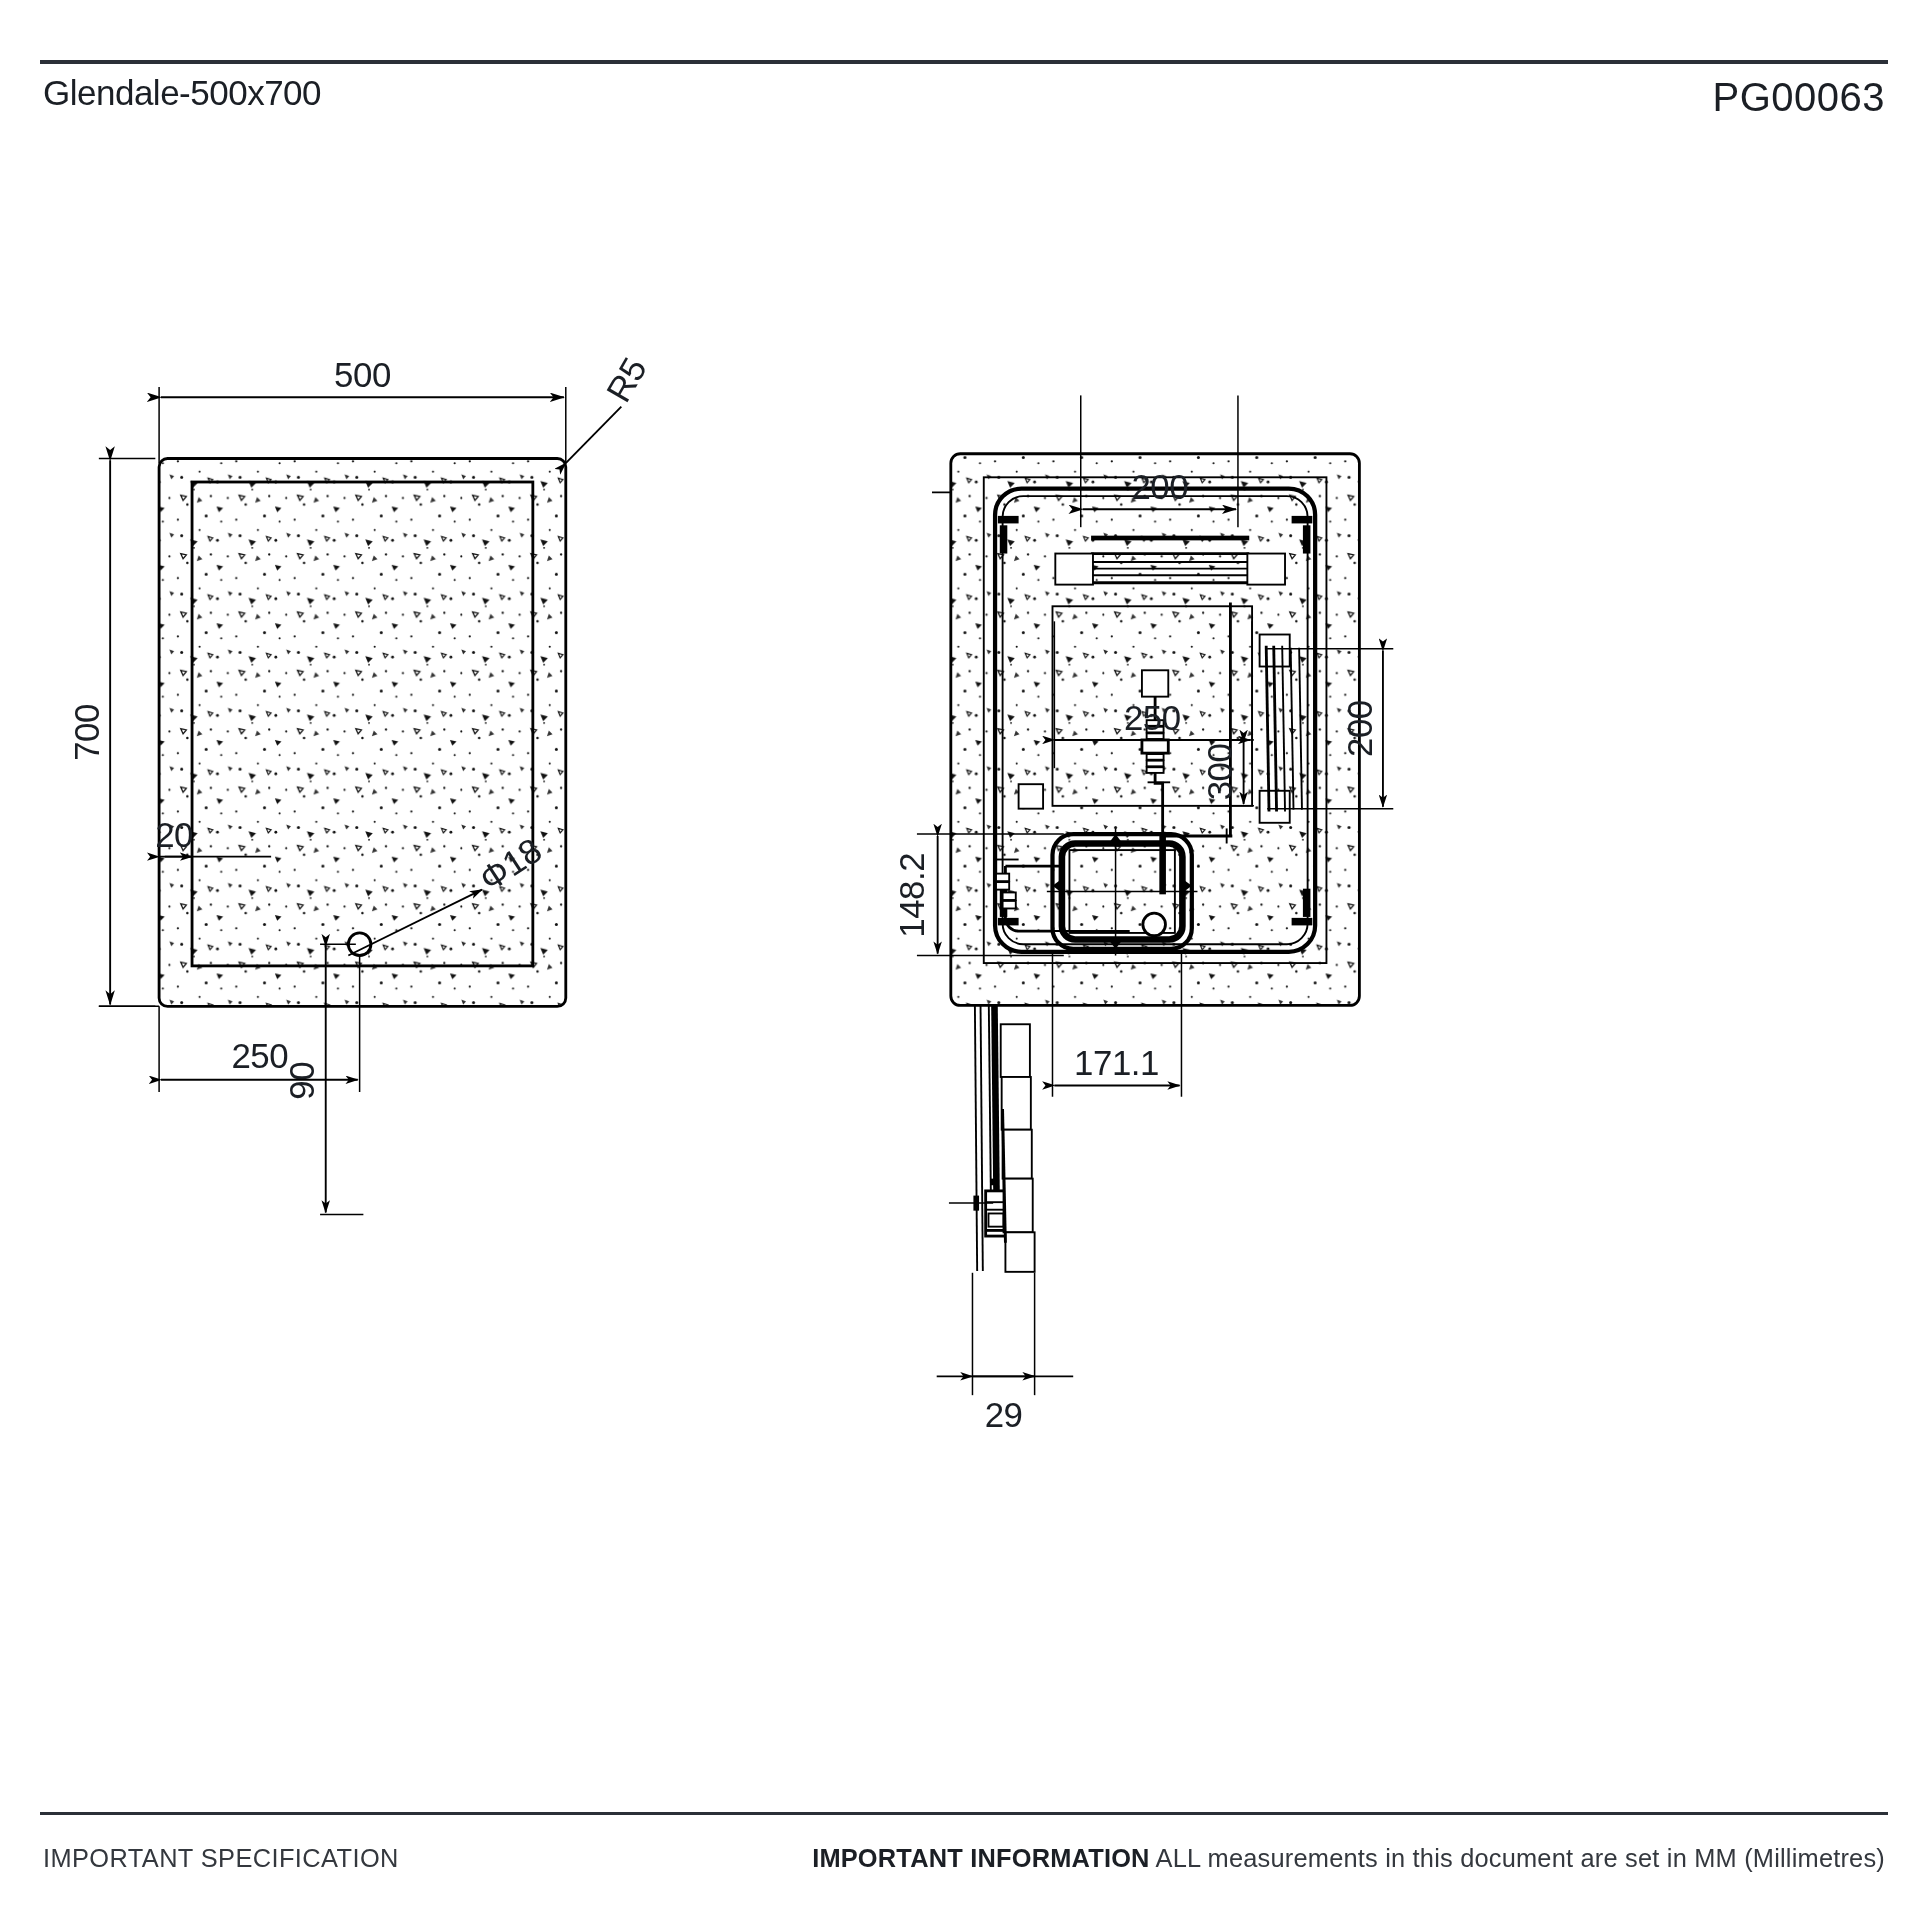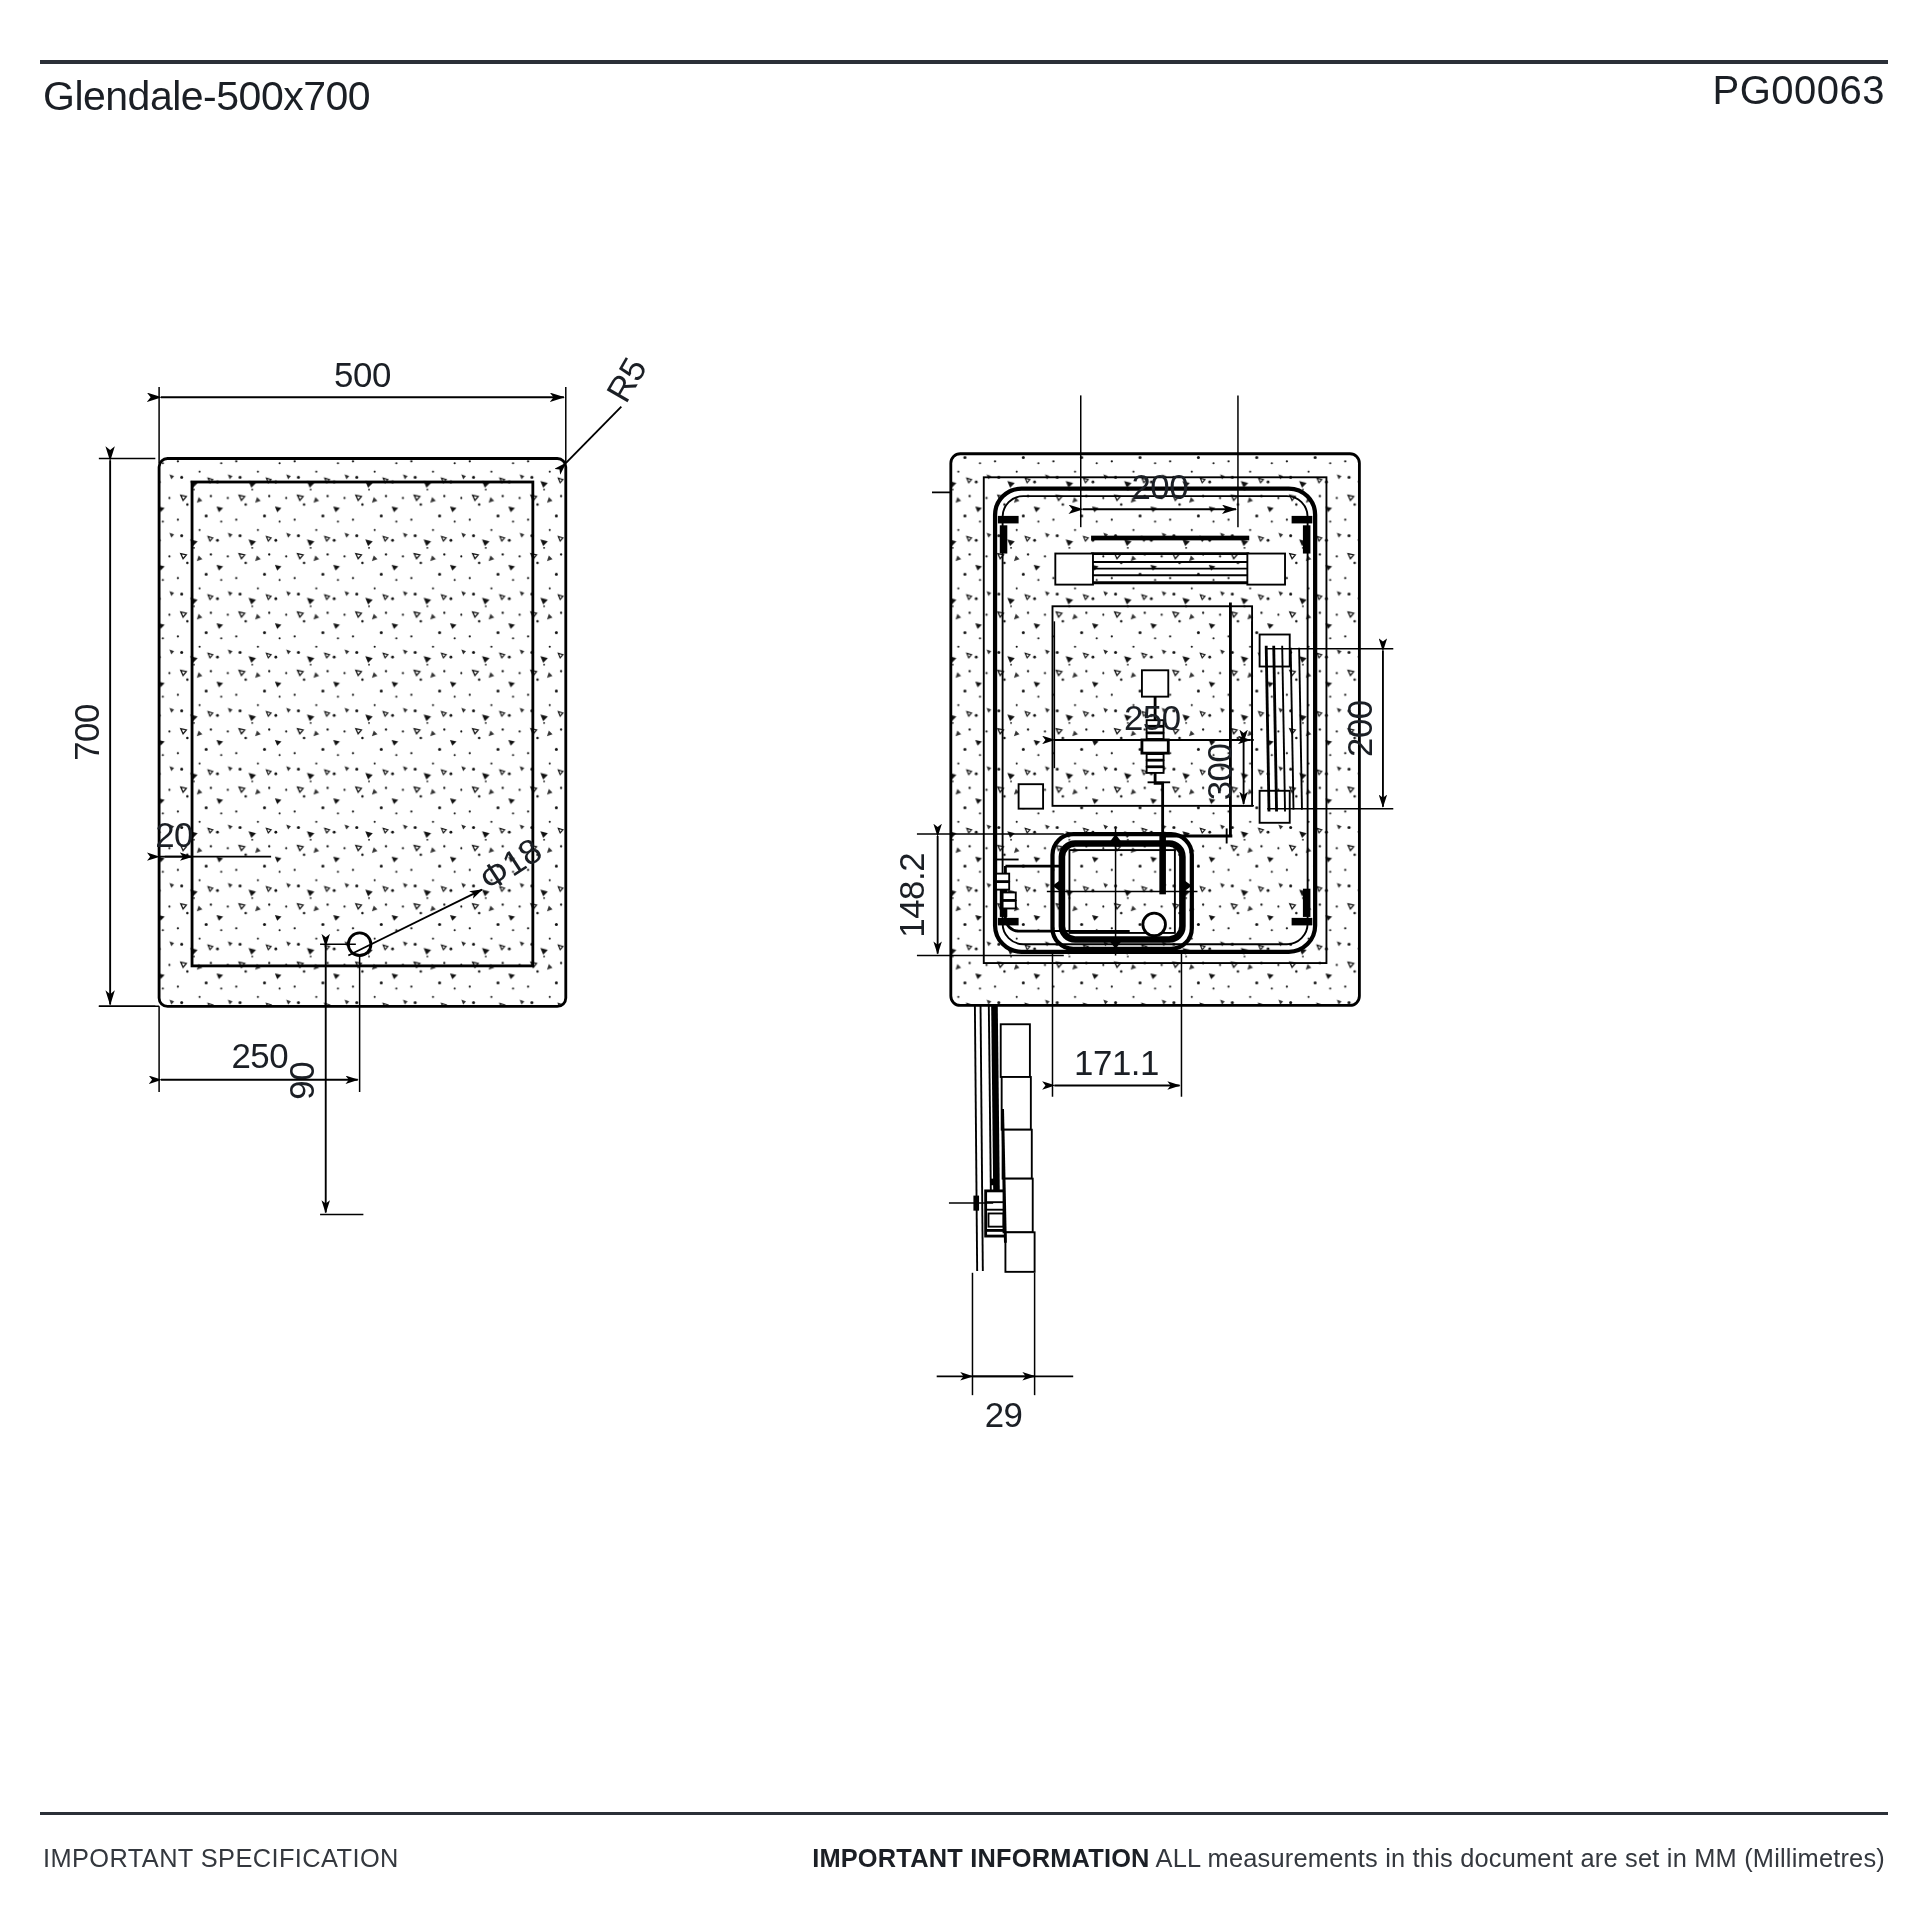--- a/index.html
+++ b/index.html
@@ -10,25 +10,25 @@
   }
   .sheet{position:absolute;inset:0;}
 
   
   .rule{position:absolute;left:40px;right:40px;height:3.8px;background:#2b3038;}
   .rule-top{top:60px;}
   .rule-bottom{bottom:113px;height:2.8px;background:#2b3038;}
 
   .hdr-title{
     position:absolute;left:43px;top:73px;
-    font-size:41px;letter-spacing:-0.5px;font-weight:400;color:#1b1f25;
+    font-size:35px;letter-spacing:-0.5px;font-weight:400;color:#1b1f25;
     white-space:nowrap;
   }
   .hdr-code{
-    position:absolute;right:43px;top:68px;
+    position:absolute;right:43px;top:75px;
     font-size:40px;letter-spacing:0.5px;font-weight:400;color:#1b1f25;
     white-space:nowrap;text-align:right;
   }
 
   
   .ftr-left{
     position:absolute;left:43px;bottom:55px;
     font-size:25.4px;letter-spacing:0.4px;color:#34383e;white-space:nowrap;
   }
   .ftr-right{

